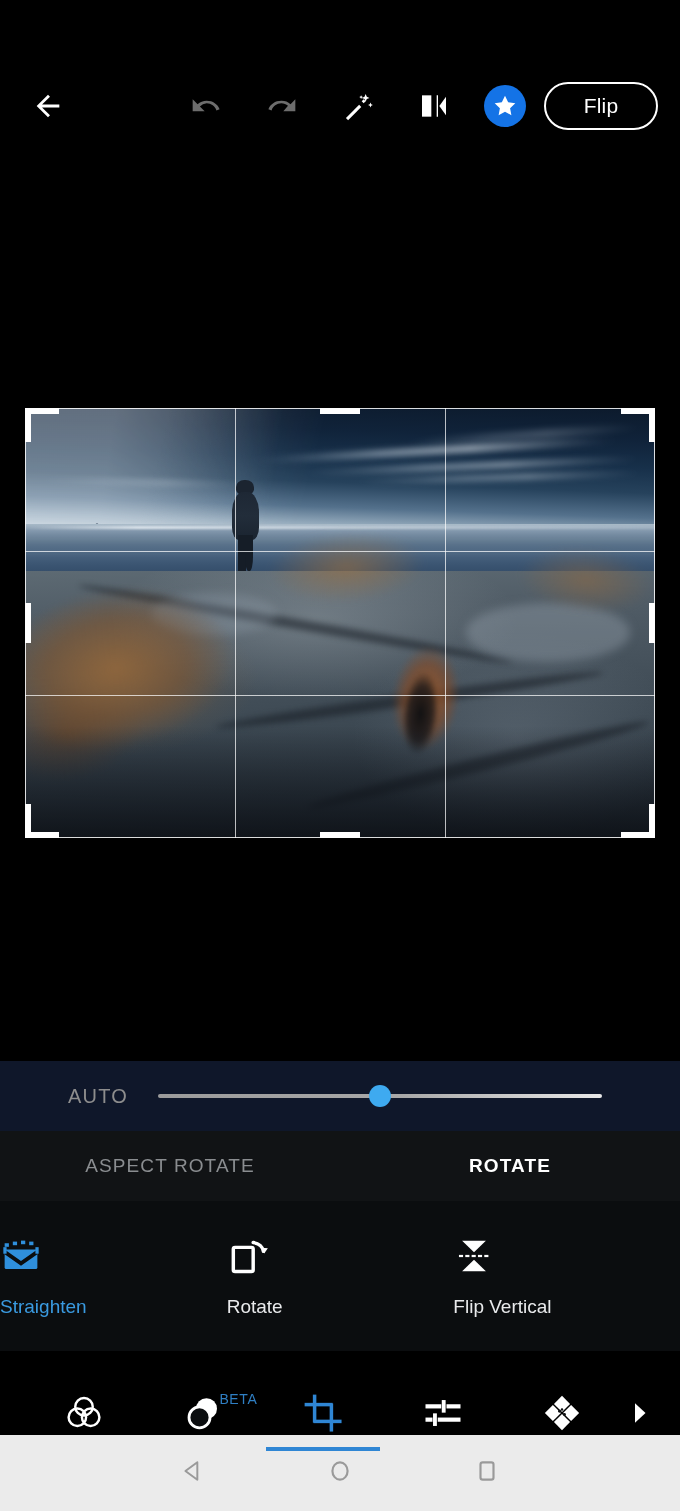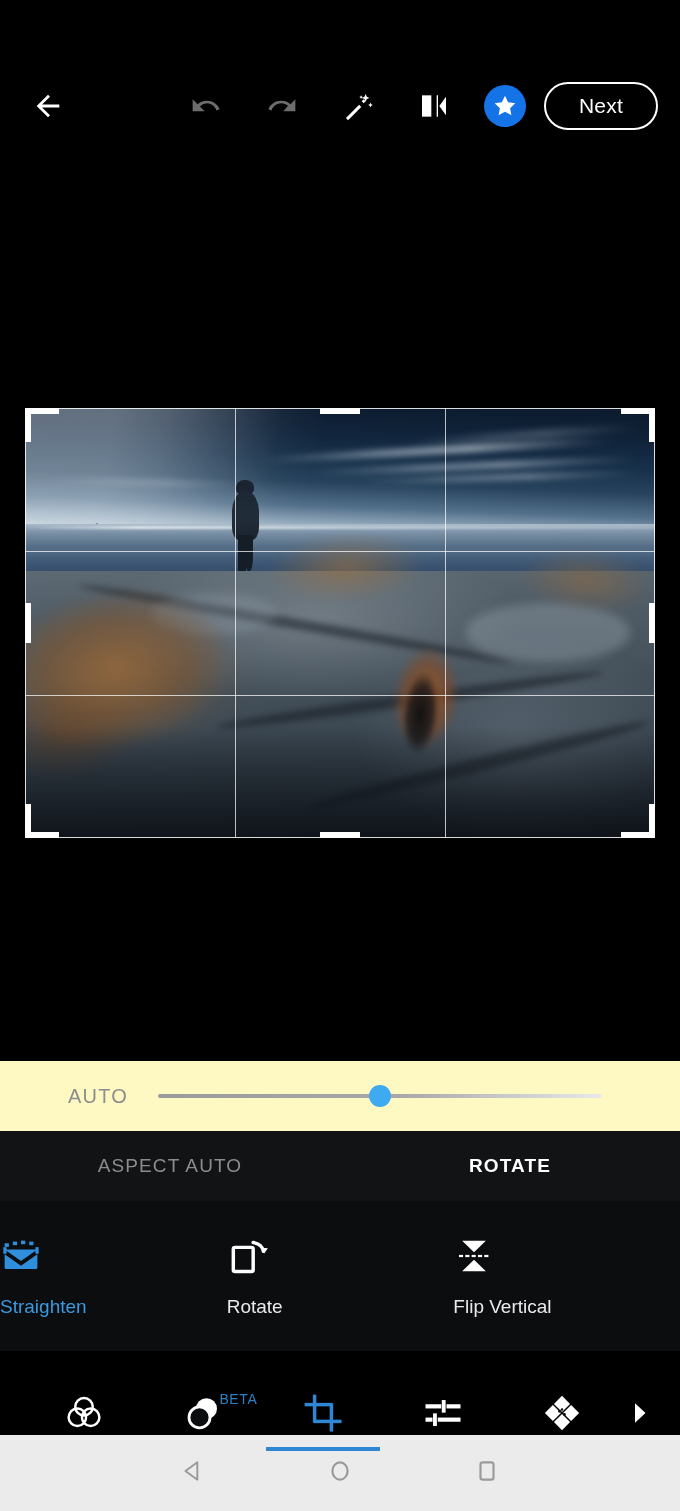--- a/index.html
+++ b/index.html
@@ -217,21 +217,21 @@
   .c-h { width: 34px; height: 6px; }
   .c-v { width: 6px; height: 34px; }
   .edge-h { position: absolute; width: 40px; height: 6px; background: #fff; }
   .edge-v { position: absolute; width: 6px; height: 40px; background: #fff; }
 
   
   .slider-row {
     height: 70px; flex: 0 0 auto;
     display: flex; align-items: center;
     padding: 0 78px 0 68px;
-    background: #fef9c3;
+    background: #0f172a;
   }
   .auto-label { color: #8d8d8d; font-size: 20px; letter-spacing: 1.2px; flex: 0 0 auto; }
   .slider-wrap { flex: 1 1 auto; position: relative; height: 30px; margin-left: 30px; }
   .slider-track {
     position: absolute; left: 0; right: 0; top: 13px; height: 4px;
     background: linear-gradient(90deg, #9b9b9b 0%, #a8a8a8 55%, #e8e8e8 100%);
     border-radius: 2px;
   }
   .slider-thumb {
     position: absolute; top: 4px; left: 50%;
@@ -341,21 +341,21 @@
         <path d="M14 4h1v16h-1z"></path>
         <path d="M21 5v14l-5-7z"></path>
       </svg>
     </div>
     <div class="tb-gap"></div>
     <div class="star-badge">
       <svg width="26" height="26" viewBox="0 0 24 24" style="fill:#fff">
         <path d="M12 2.5l2.9 6 6.6.9-4.8 4.6 1.2 6.5-5.9-3.2-5.9 3.2 1.2-6.5L2.5 9.4l6.6-.9z"></path>
       </svg>
     </div>
-    <div class="next-btn">Next</div>
+    <div class="next-btn">Flip</div>
   </div>
 
   <div class="canvas-area">
     <div class="crop-frame">
 
       <div class="photo">
         <div class="sky">
           <div class="cloud-streak cs5"></div>
           <div class="cloud-streak cs1"></div>
           <div class="cloud-streak cs2"></div>
@@ -428,21 +428,21 @@
 
   <div class="slider-row">
     <div class="auto-label">AUTO</div>
     <div class="slider-wrap">
       <div class="slider-track"></div>
       <div class="slider-thumb"></div>
     </div>
   </div>
 
   <div class="tabs-row">
-    <div class="tab">ASPECT AUTO</div>
+    <div class="tab">ASPECT ROTATE</div>
     <div class="tab active">ROTATE</div>
   </div>
 
   <div class="tools-row">
 
     <div class="tool active">
       <div class="tool-ico">
         <svg width="42" height="36" viewBox="0 0 24 22" style="fill:#2f8fdc">
           <rect x="2" y="7" width="20" height="12" rx="1"></rect>
           <path d="M2 7l10 7 10-7v3l-10 7L2 10z" fill="#0b0d0f"></path>

